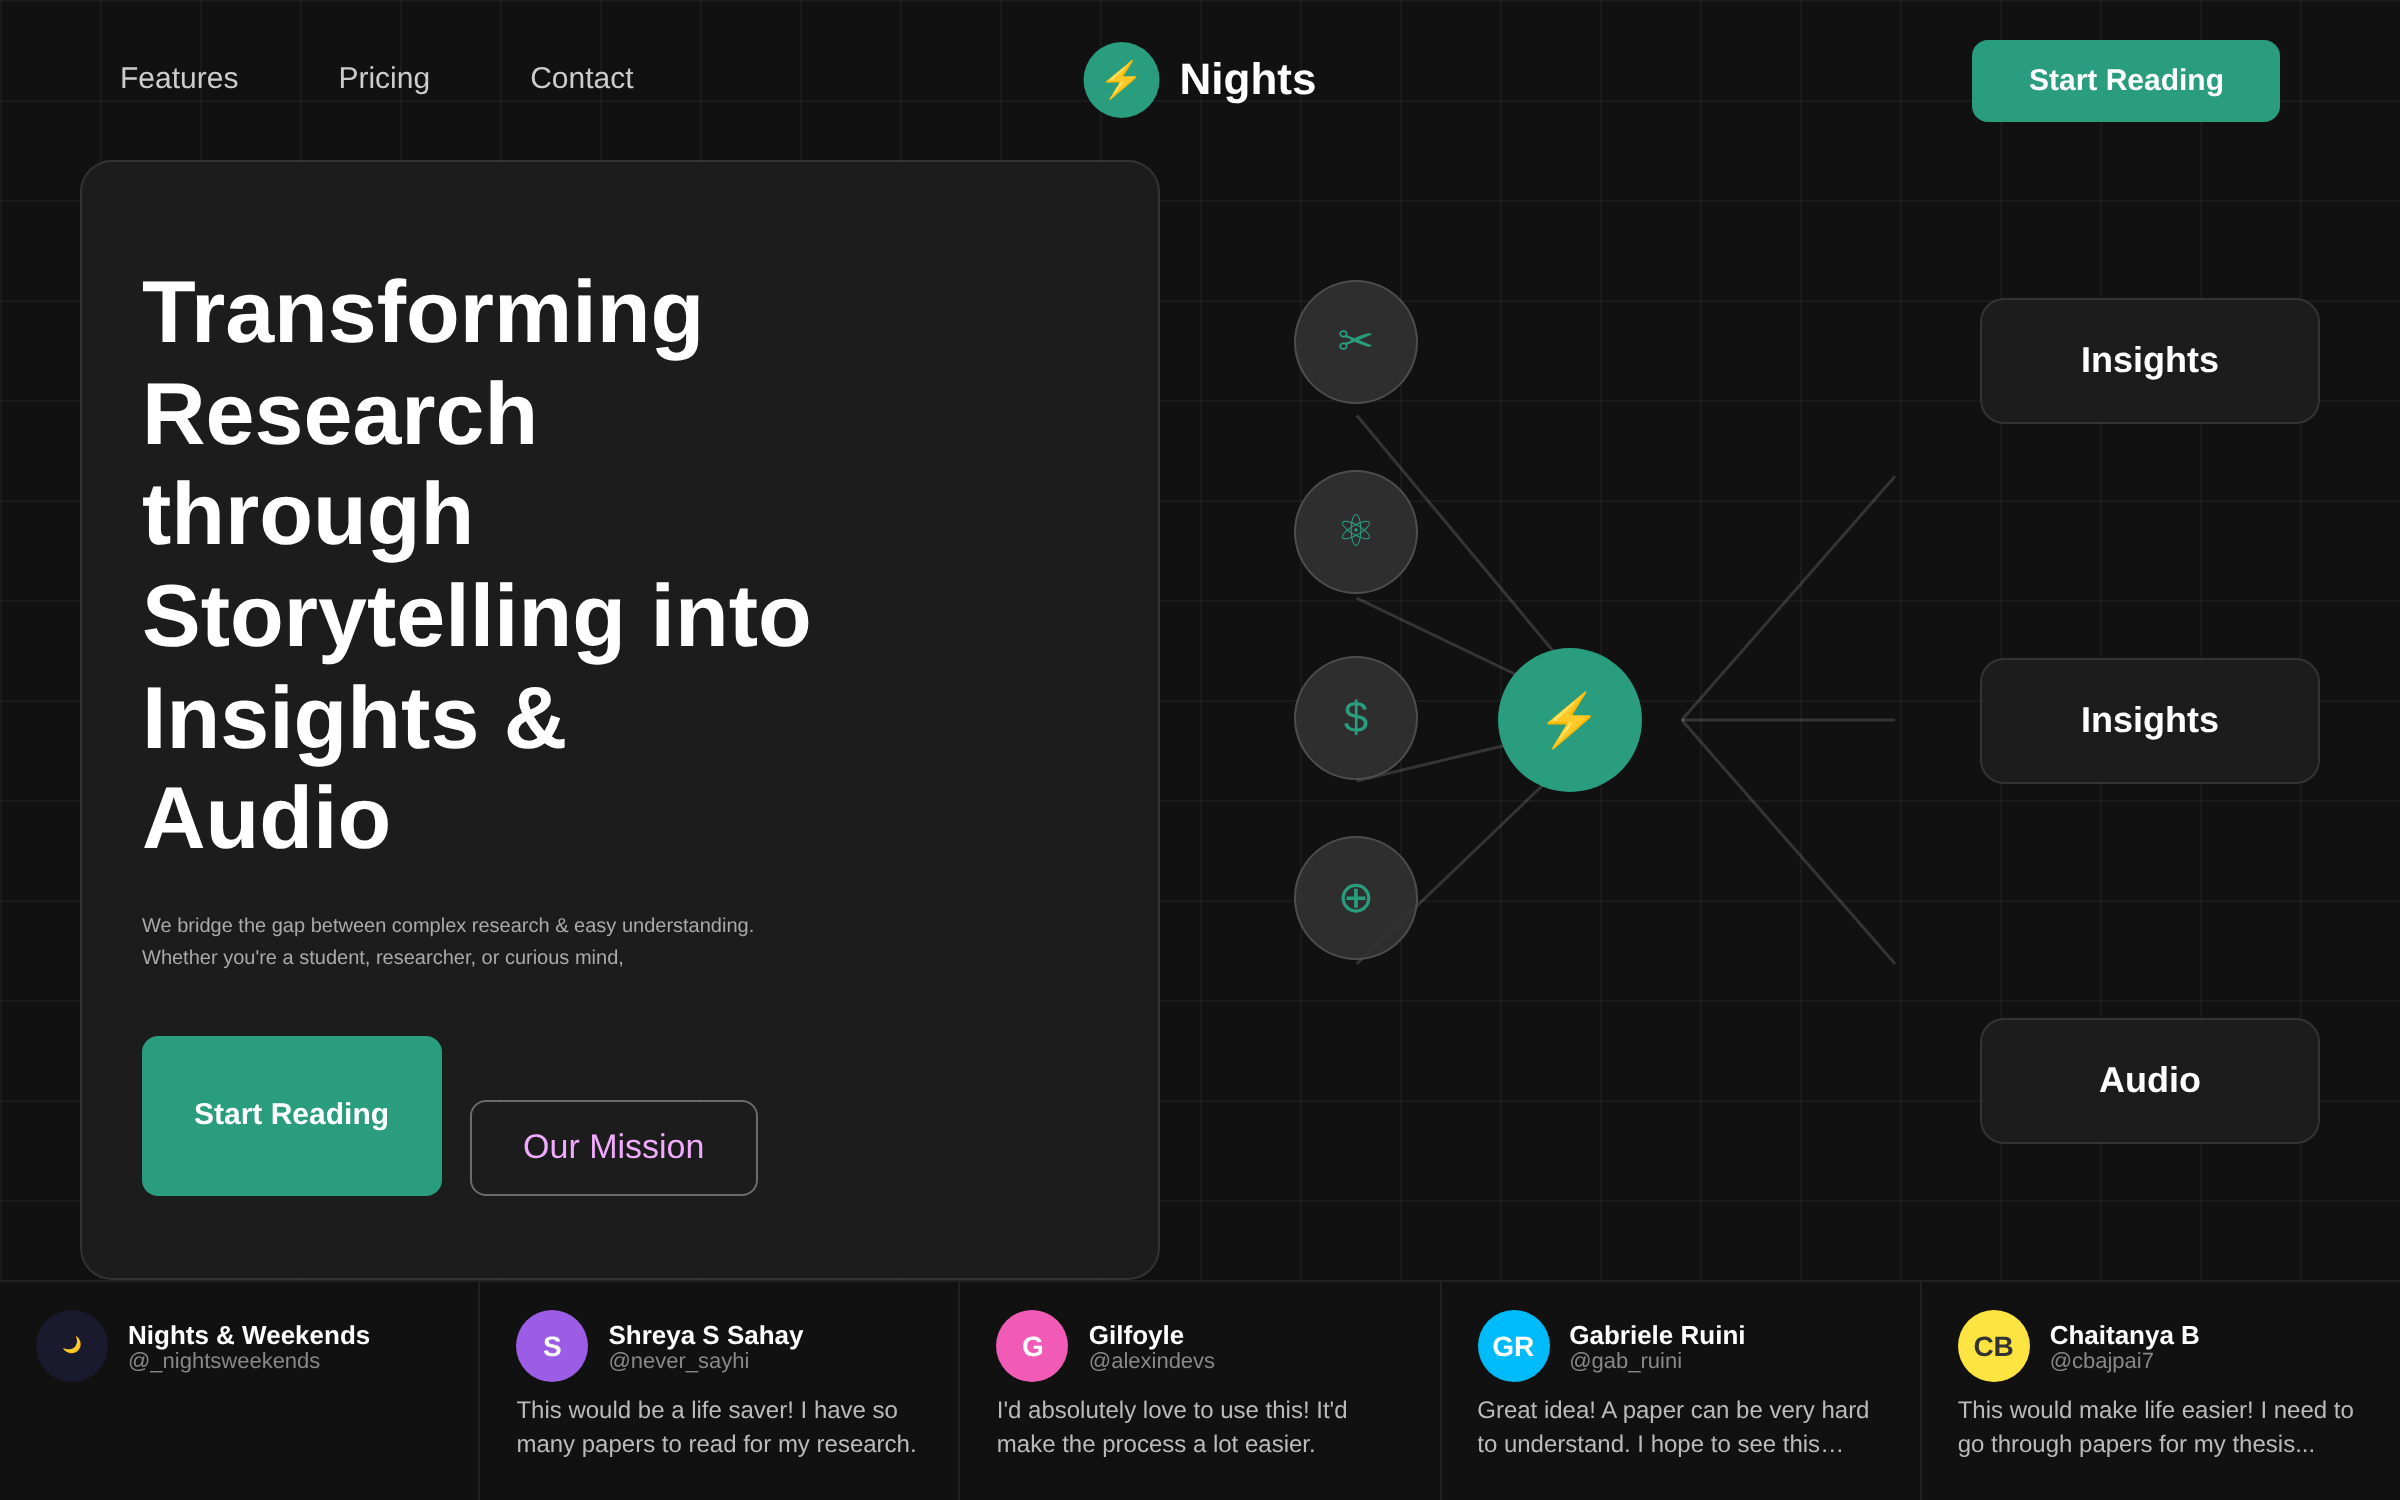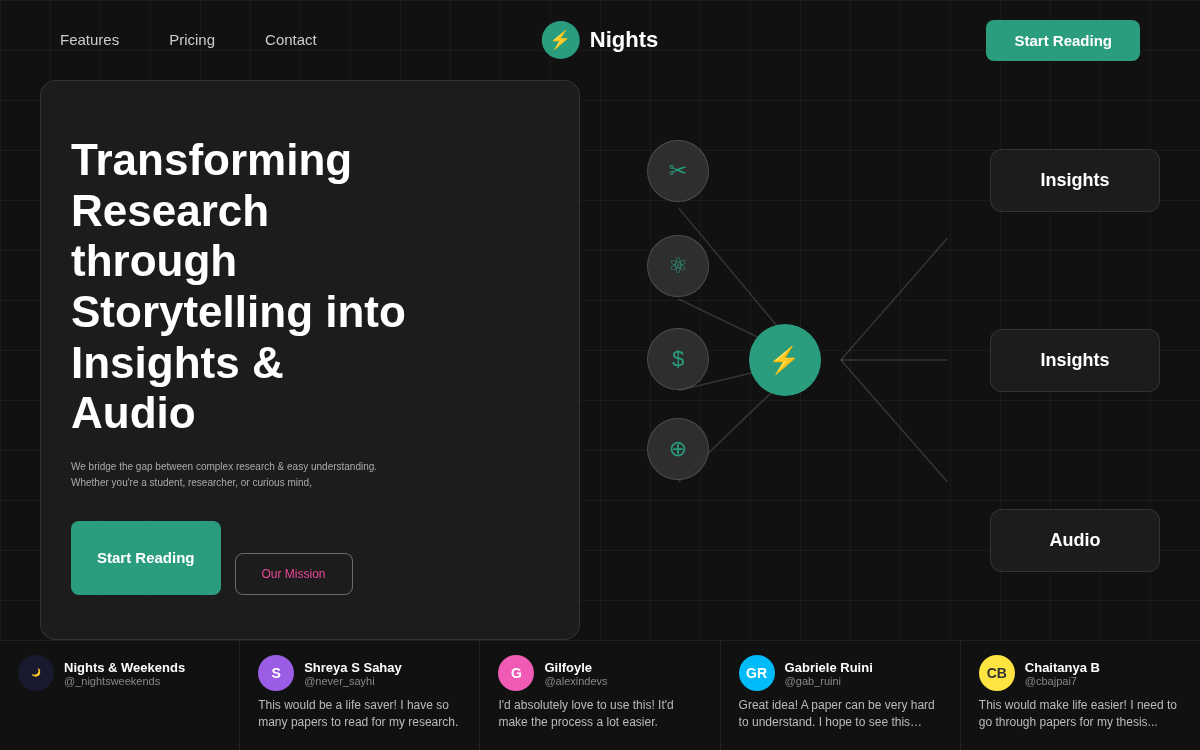--- a/index.html
+++ b/index.html
@@ -132,25 +132,25 @@
       border: none;
       padding: 13px 26px;
       border-radius: 8px;
       font-size: 15px;
       font-weight: 600;
       cursor: pointer;
     }
 
     .btn-our-mission {
       background: transparent;
-      color: #ec4899;
+      color: #f0abfc;
       border: 1px solid rgba(255,255,255,0.35);
       padding: 13px 26px;
       border-radius: 8px;
-      font-size: 12px;
+      font-size: 17px;
       font-weight: 500;
       cursor: pointer;
       margin-top: 32px;
     }
 
     
     .diagram-area {
       flex: 1;
       position: relative;
       display: flex;

